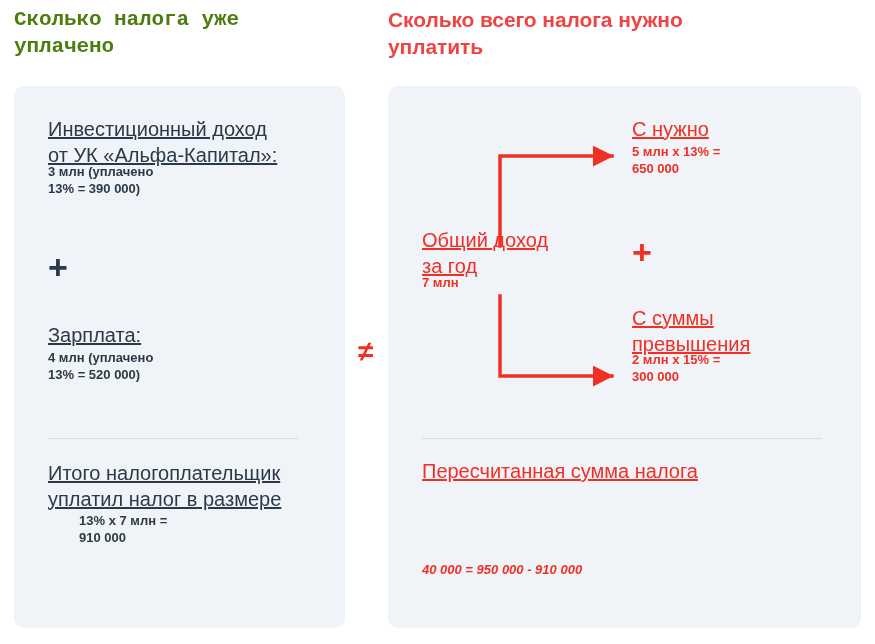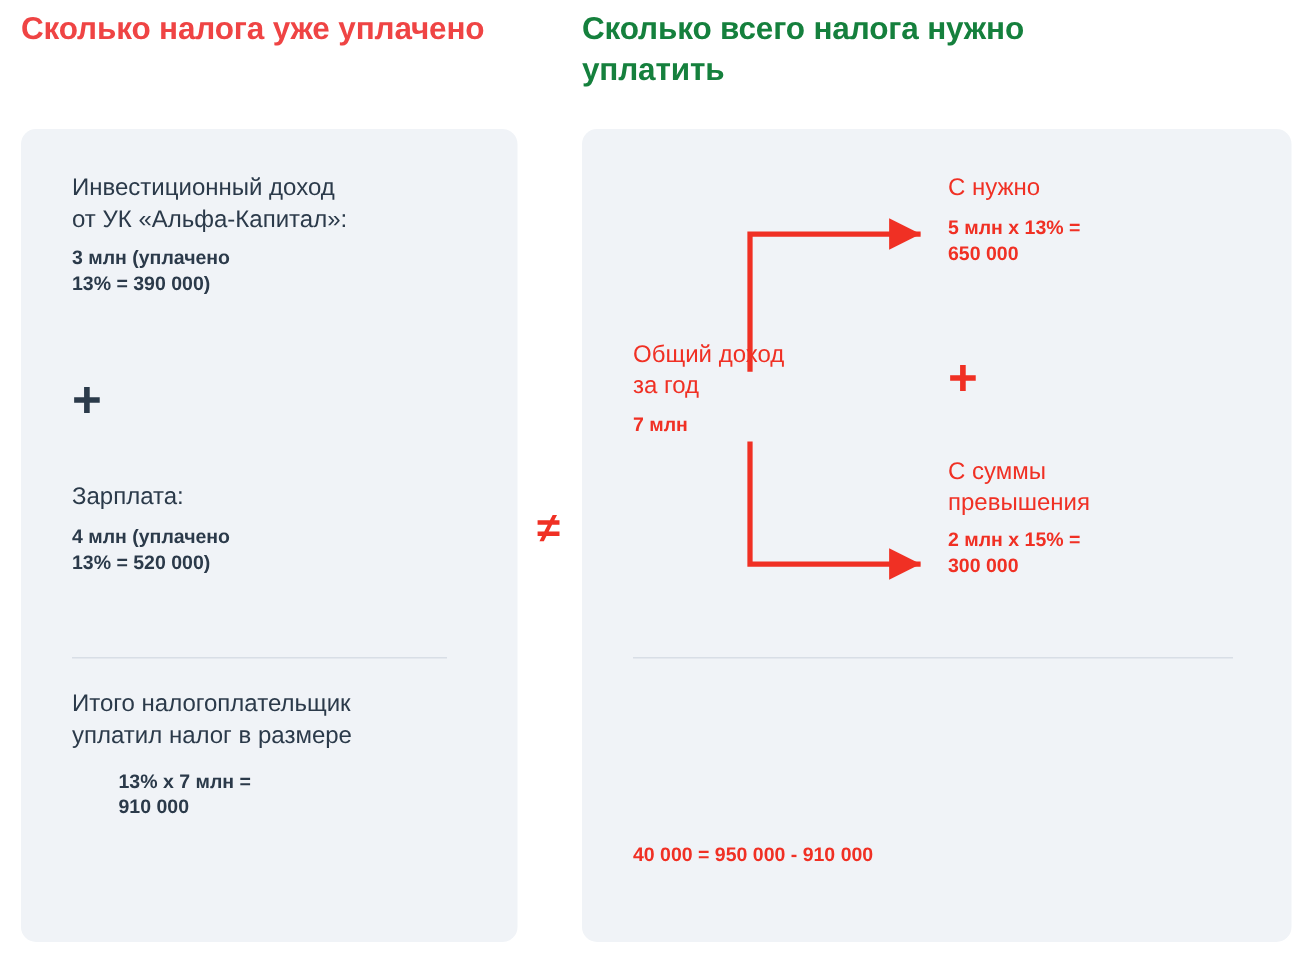--- a/index.html
+++ b/index.html
@@ -23,27 +23,28 @@
   .col-title {
     position: absolute;
     font-size: 21px;
     font-weight: bold;
     line-height: 1.30;
     letter-spacing: -0.1px;
   }
   .col-title.left {
     left: 14px;
     top: 6px;
-    color: #ef4444;
+    color: #4d7c0f;
     width: 330px;
+    font-family: Liberation Mono, monospace;
   }
   .col-title.right {
     left: 388px;
     top: 6px;
-    color: #15803d;
+    color: #ef4444;
     width: 360px;
   }
 
   
   .panel {
     position: absolute;
     background: #f0f3f7;
     border-radius: 10px;
   }
   .panel.left {
@@ -59,22 +60,23 @@
     height: 542px;
   }
 
   
   .txt {
     position: absolute;
     line-height: 1.30;
     white-space: pre-line;
   }
   .lbl {
-    font-size: 16px;
+    font-size: 20px;
     font-weight: normal;
+    text-decoration: underline;
   }
   .val {
     font-size: 13px;
     font-weight: bold;
   }
   .dark { color: #2b3a4a; }
   .red  { color: #f03024; }
 
   
   #left-item1-label { left: 48px; top: 116px; width: 270px; }
@@ -140,21 +142,21 @@
     line-height: 1;
   }
 
   #excess-label { left: 632px; top: 305px; width: 220px; }
   #excess-value { left: 632px; top: 352px; width: 220px; }
 
   #recalc-label { left: 422px; top: 458px; width: 420px; }
   #recalc-value { left: 422px; top: 485px; width: 420px; }
 
   #extra-label { left: 422px; top: 538px; width: 430px; }
-  #extra-value { left: 422px; top: 562px; width: 430px; }
+  #extra-value { left: 422px; top: 562px; width: 430px; font-style: italic; }
 
   
   #arrows {
     position: absolute;
     left: 0;
     top: 0;
     width: 875px;
     height: 644px;
     pointer-events: none;
   }
@@ -202,20 +204,21 @@
 
   <div class="plus-red">+</div>
 
   <div class="txt lbl red" id="excess-label">С суммы
 превышения</div>
   <div class="txt val red" id="excess-value">2 млн x 15% =
 300 000</div>
 
   <div class="divider" id="right-divider"></div>
 
+  <div class="txt lbl red" id="recalc-label">Пересчитанная сумма налога</div>
 
   <div class="txt val red" id="extra-value">40 000 = 950 000 - 910 000</div>
 
   <svg id="arrows" viewBox="0 0 875 644">
     <defs>
       <marker id="arrowhead" markerWidth="7" markerHeight="7" refX="5.5" refY="3" orient="auto">
         <path d="M0,0 L6,3 L0,6 z" fill="#f03024"></path>
       </marker>
     </defs>
 

